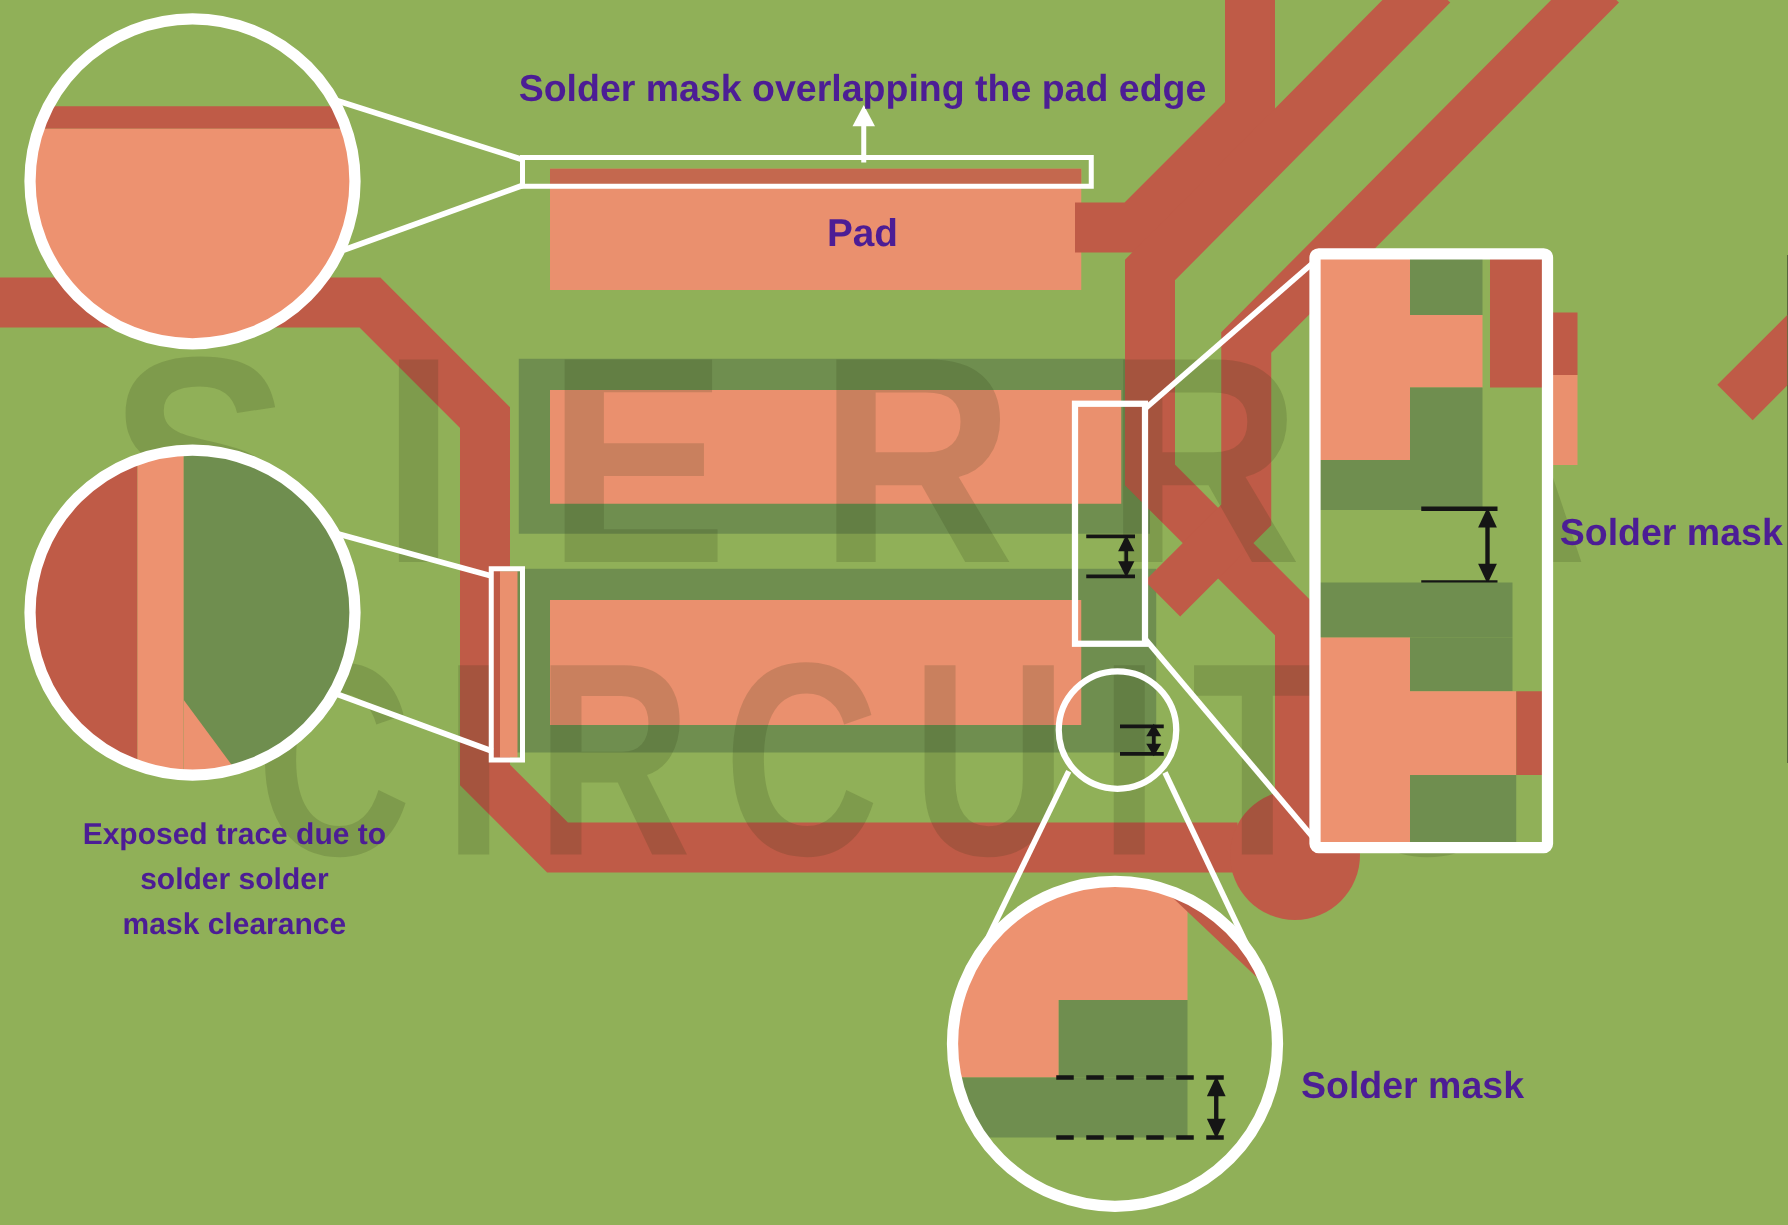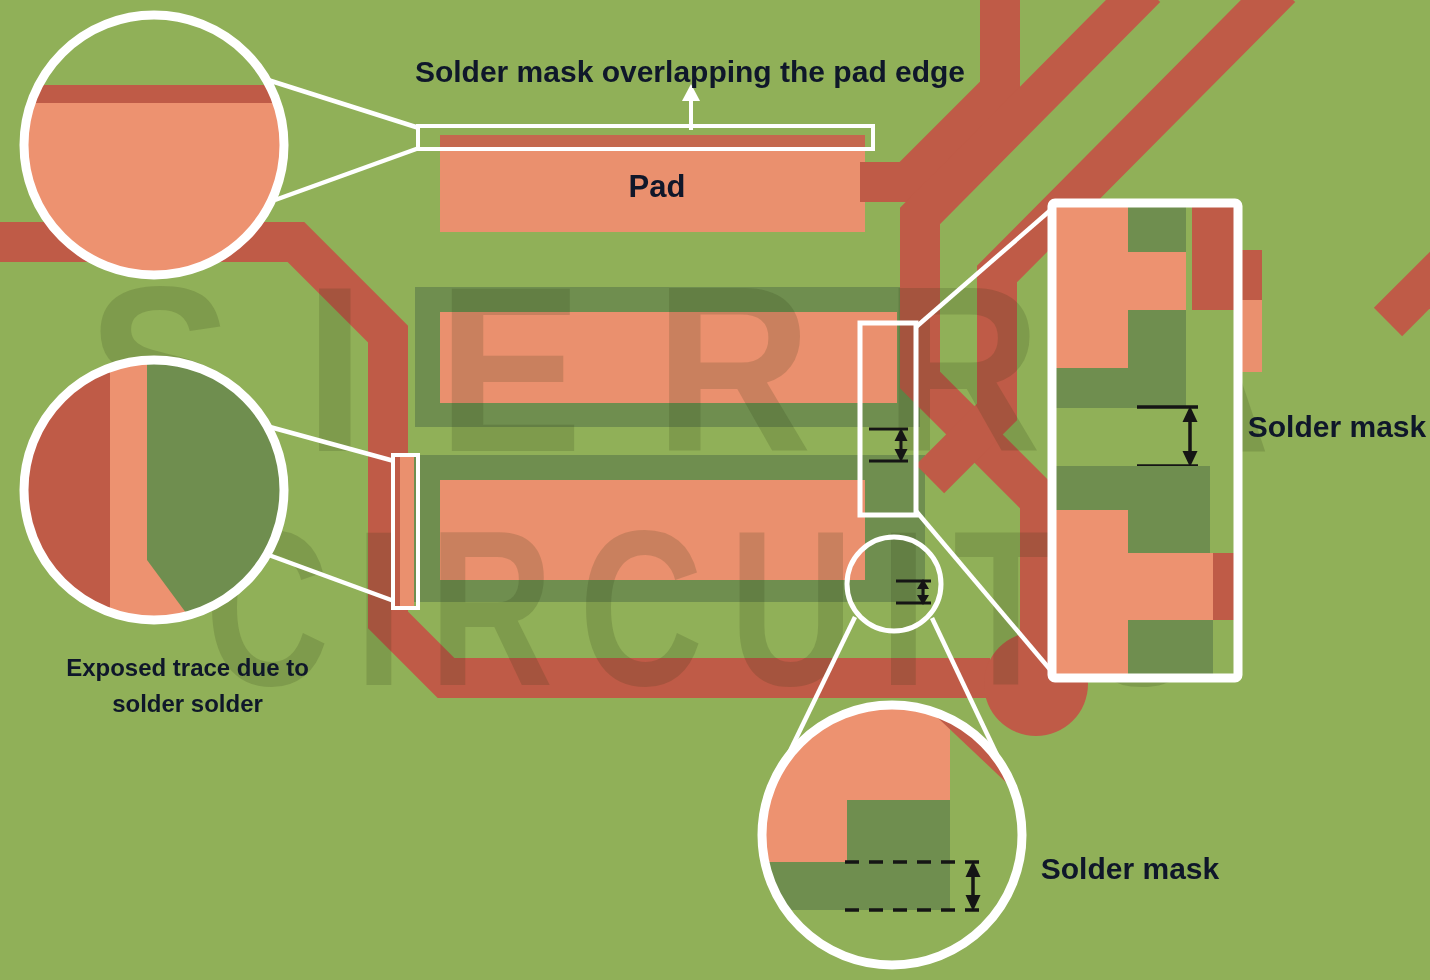--- a/index.html
+++ b/index.html
@@ -14,24 +14,24 @@
   #watermark{pointer-events:none;}
   .wm{
     position:absolute;left:0;width:1430px;text-align:center;
     font-weight:800;color:rgba(40,55,20,0.17);white-space:nowrap;
     font-family:"Liberation Sans","DejaVu Sans",sans-serif;line-height:1;
   }
   #wm1{top:252px;font-size:218px;letter-spacing:72px;transform:scaleY(1.08);transform-origin:top center;}
   #wm2{top:498px;font-size:172px;letter-spacing:26px;transform:scaleY(1.28);transform-origin:top center;}
   
   .lbl{
-    position:absolute;color:#0f172a;font-weight:700;text-align:center;
+    position:absolute;color:#4c1d95;font-weight:700;text-align:center;
   }
   #lbl-title{left:350px;top:55px;width:680px;font-size:30px;}
-  #lbl-pad{left:557px;top:169px;width:200px;font-size:31px;text-align:center;}
+  #lbl-pad{left:590px;top:169px;width:200px;font-size:31px;text-align:center;}
   #lbl-exposed{left:10px;top:650px;width:355px;font-size:24px;line-height:36px;}
   #lbl-dam{left:1244px;top:410px;width:186px;font-size:30px;line-height:33px;}
   #lbl-clr{left:1030px;top:852px;width:200px;font-size:30px;line-height:33px;}
 </style>
 </head>
 <body>
 
 <div id="stage">
 
   <svg class="layer" viewBox="0 0 1430 980">
@@ -169,20 +169,21 @@
 
     <line x1="691" y1="98" x2="691" y2="130" stroke="#ffffff" stroke-width="4"></line>
     <polygon points="691,84 682,101 700,101" fill="#ffffff"></polygon>
   </svg>
 
   <div id="lbl-title" class="lbl">Solder mask overlapping the pad edge</div>
   <div id="lbl-pad" class="lbl">Pad</div>
   <div id="lbl-exposed" class="lbl">
     <div>Exposed trace due to</div>
     <div>solder solder</div>
+    <div>mask clearance</div>
   </div>
   <div id="lbl-dam" class="lbl">
     <div>Solder mask</div>
   </div>
   <div id="lbl-clr" class="lbl">
     <div>Solder mask</div>
   </div>
 
 </div>
 

